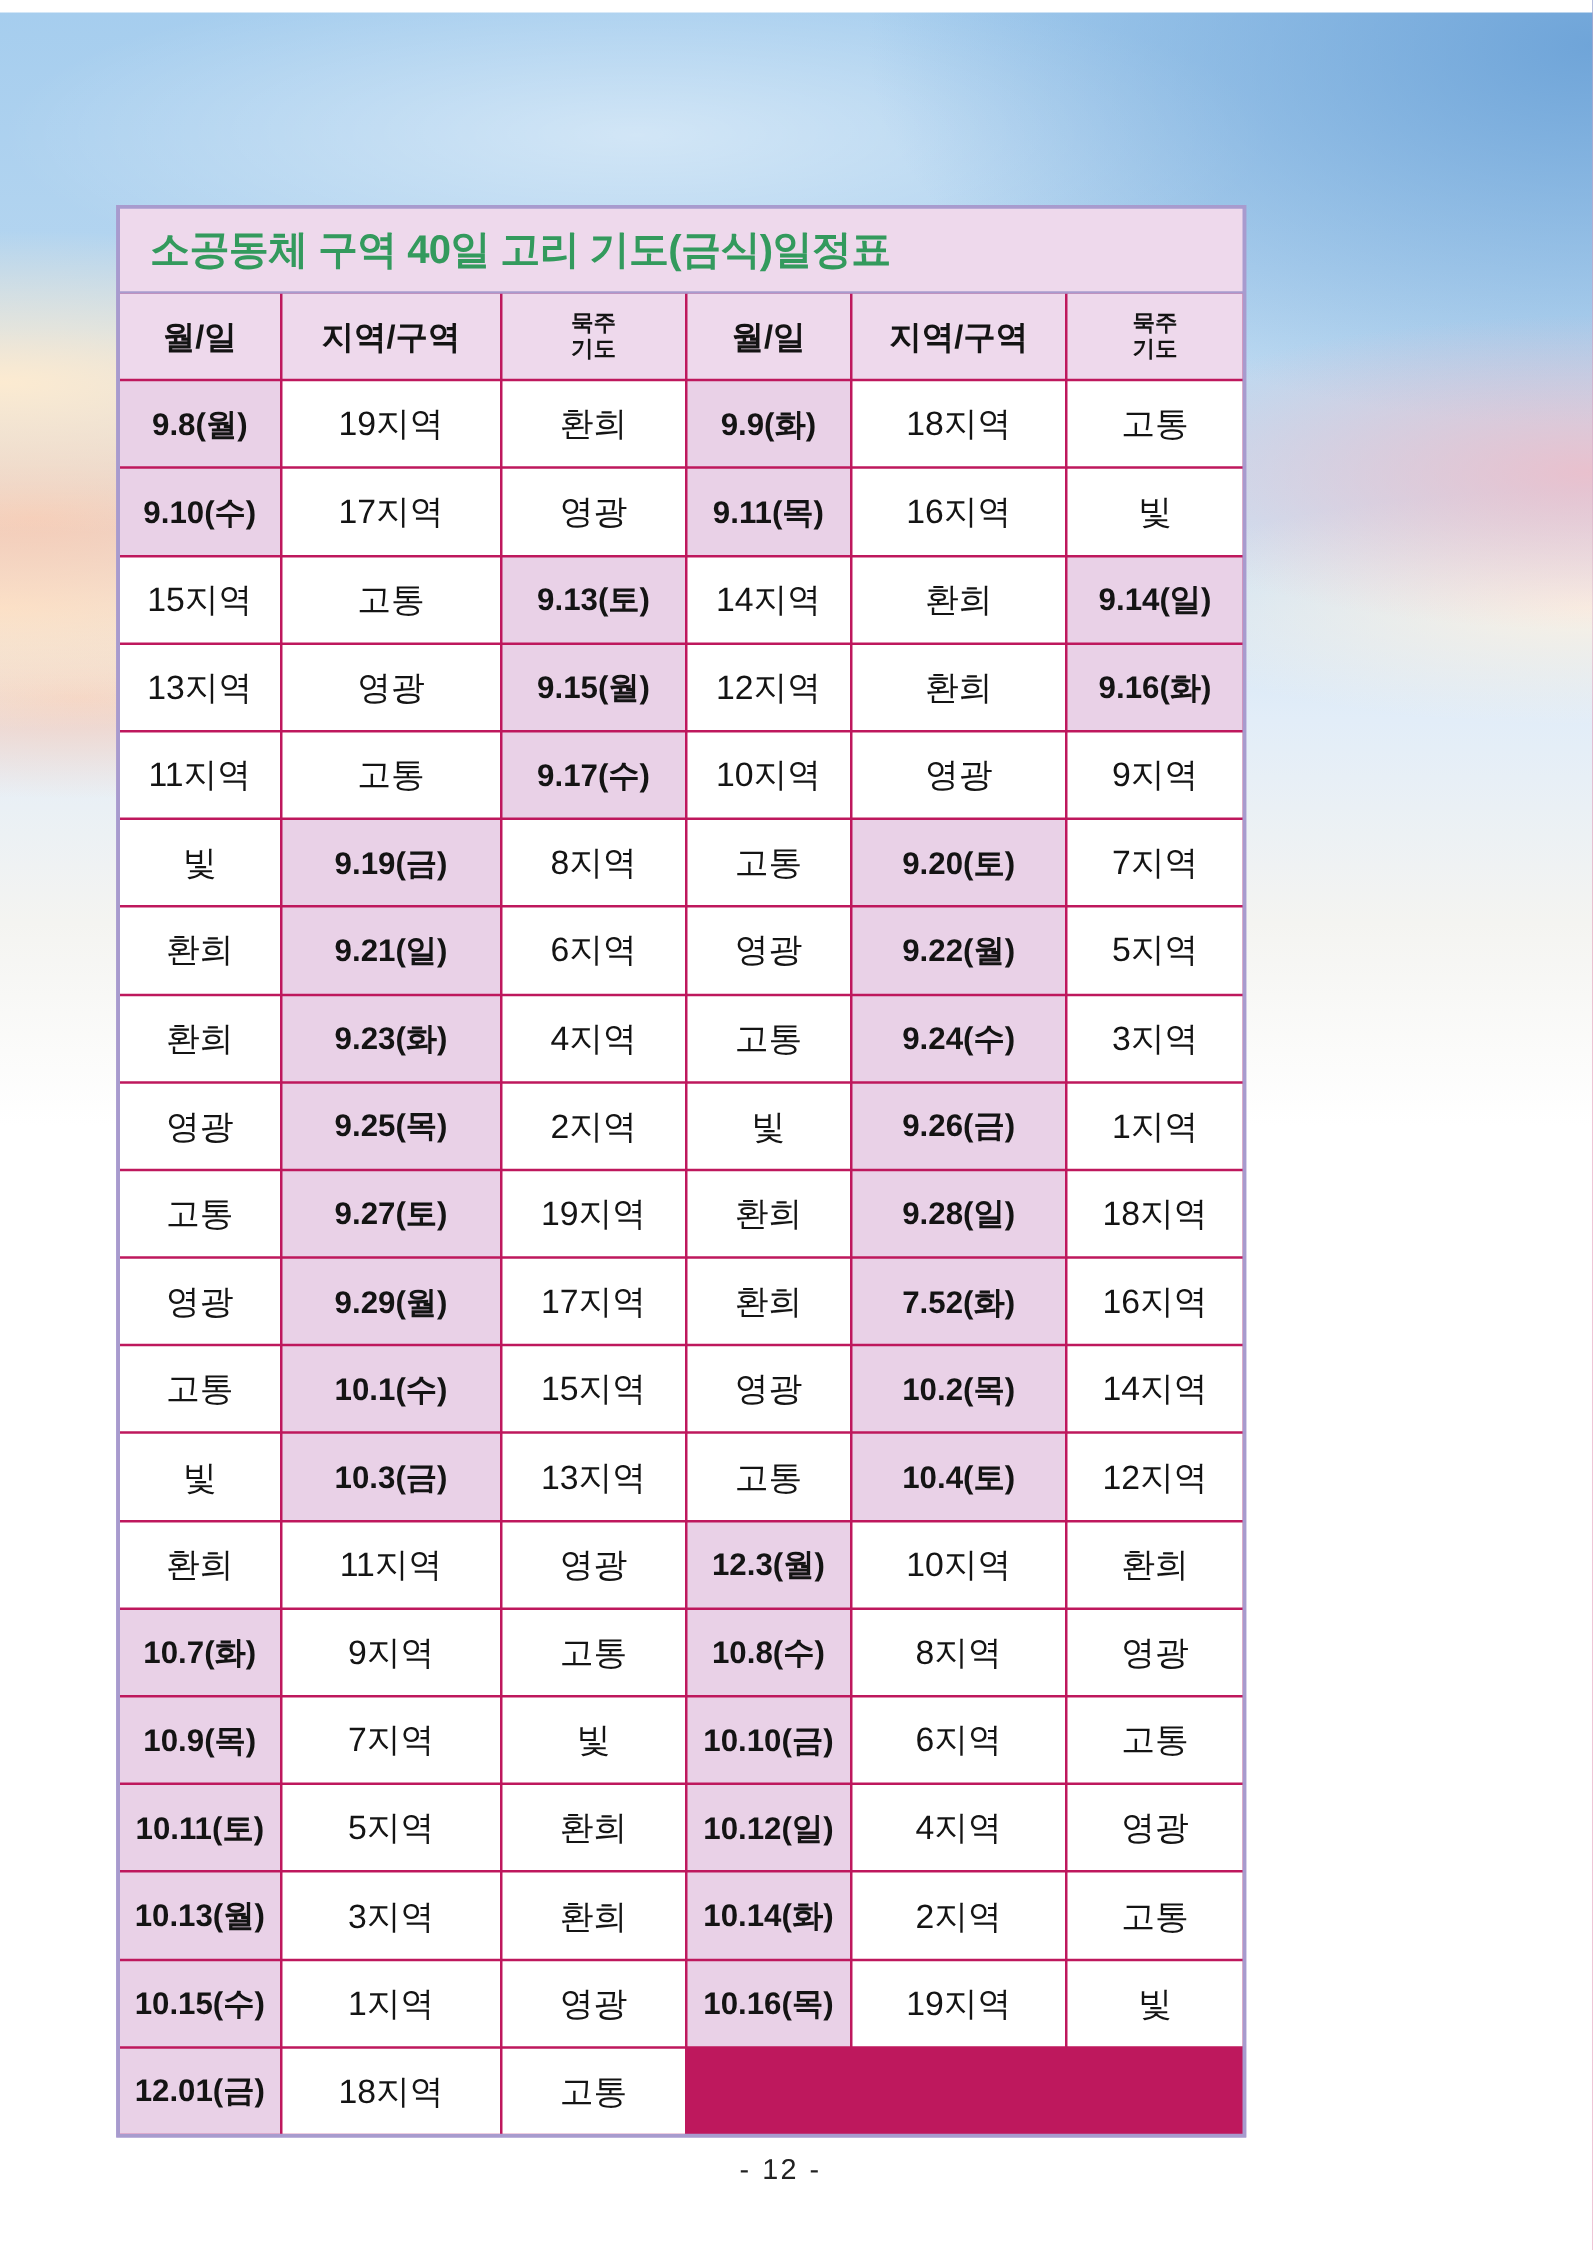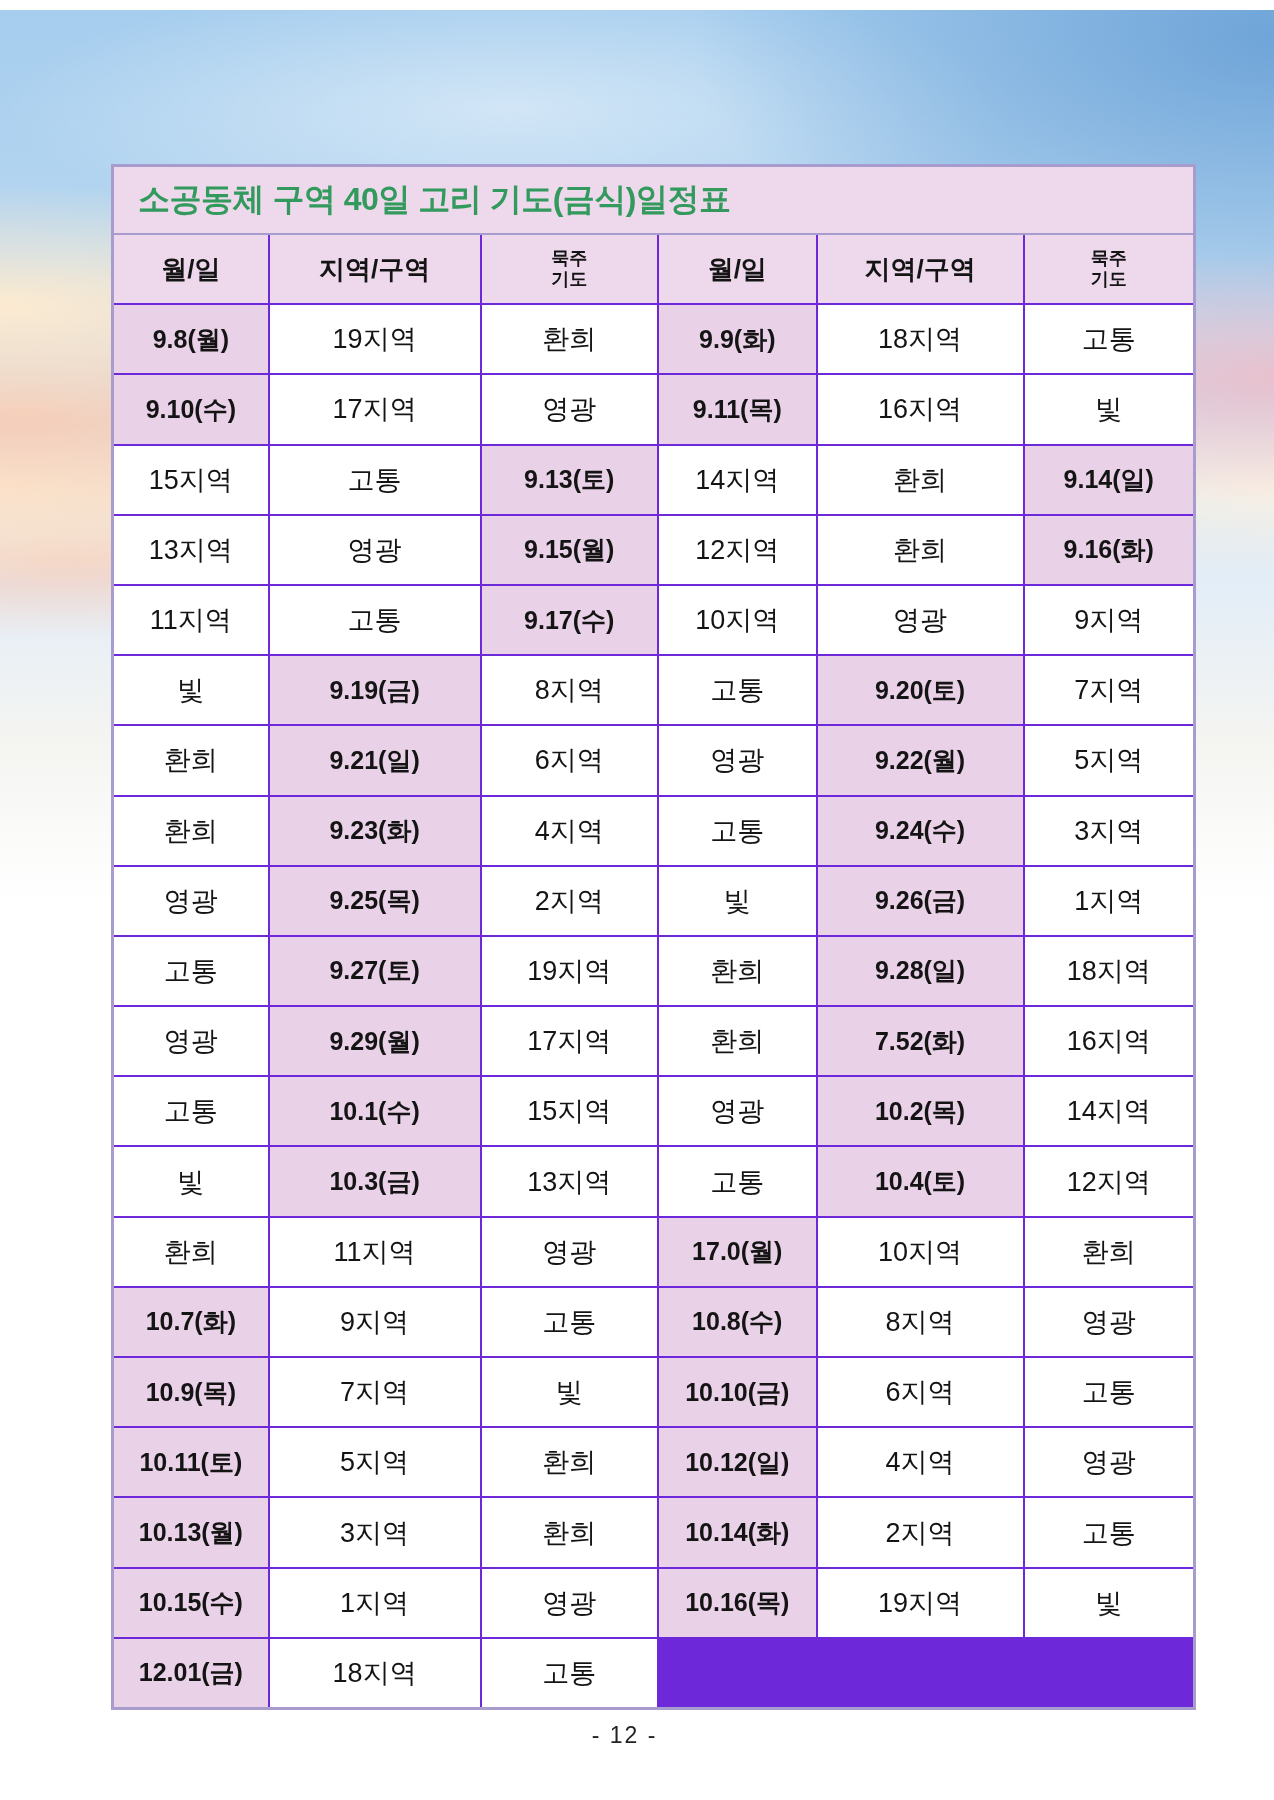--- a/index.html
+++ b/index.html
@@ -29,28 +29,27 @@
   
   .page::before {
     content: "";
     position: absolute; top: 0; left: 0; right: 0; height: 10px;
     background: #ffffff;
   }
 
   .table-wrap {
     position: absolute;
     left: 93px; top: 164px;
-    width: 1085px; height: 1546px;
+    width: 904px; height: 1546px;
     box-sizing: border-box;
     border: 3px solid #a89bce;
     background: #a89bce;        
     display: flex;
     flex-direction: column;
     gap: 2px;
-    margin-left: 18px;
   }
 
   .title-row {
     flex: 0 0 66px;
     background: #eed9ec;
     display: flex;
     align-items: center;
     padding-left: 24px;
   }
   .title-text {
@@ -59,21 +58,21 @@
     font-weight: 800;
     letter-spacing: -0.5px;
   }
 
   .schedule-grid {
     flex: 1 1 auto;
     display: grid;
     grid-template-columns: 156fr 213fr 178fr 159fr 208fr 171fr;
     grid-template-rows: repeat(21, 1fr);
     gap: 2px;
-    background: #6d28d9;
+    background: #be185d;
   }
   .cell {
     background: #ffffff;
     display: flex;
     align-items: center;
     justify-content: center;
     text-align: center;
     color: #141414;
     font-size: 27px;
     white-space: pre-line;
@@ -213,21 +212,21 @@
   <div class="cell date">10.3(금)</div>
   <div class="cell">13지역</div>
   <div class="cell">고통</div>
 
   <div class="cell date">10.4(토)</div>
   <div class="cell">12지역</div>
   <div class="cell">환희</div>
   <div class="cell">11지역</div>
   <div class="cell">영광</div>
 
-  <div class="cell date">17.0(월)</div>
+  <div class="cell date">12.3(월)</div>
   <div class="cell">10지역</div>
   <div class="cell">환희</div>
   <div class="cell date">10.7(화)</div>
   <div class="cell">9지역</div>
   <div class="cell">고통</div>
 
   <div class="cell date">10.8(수)</div>
   <div class="cell">8지역</div>
   <div class="cell">영광</div>
   <div class="cell date">10.9(목)</div>

